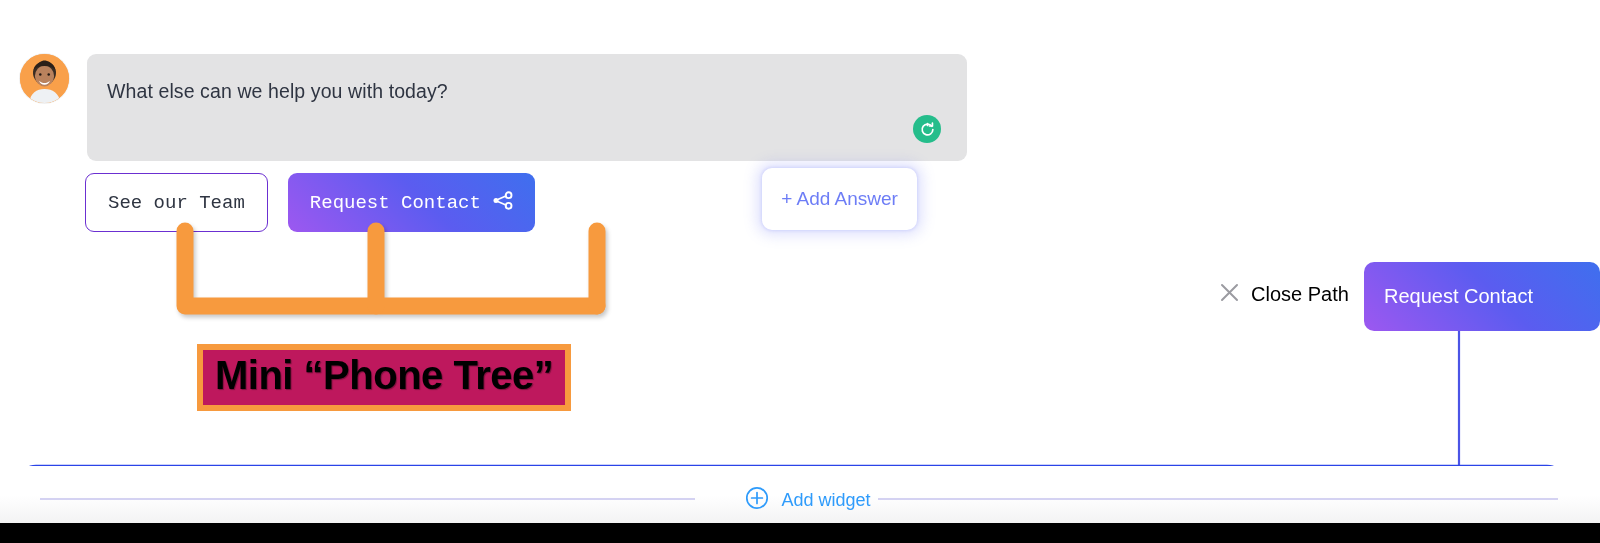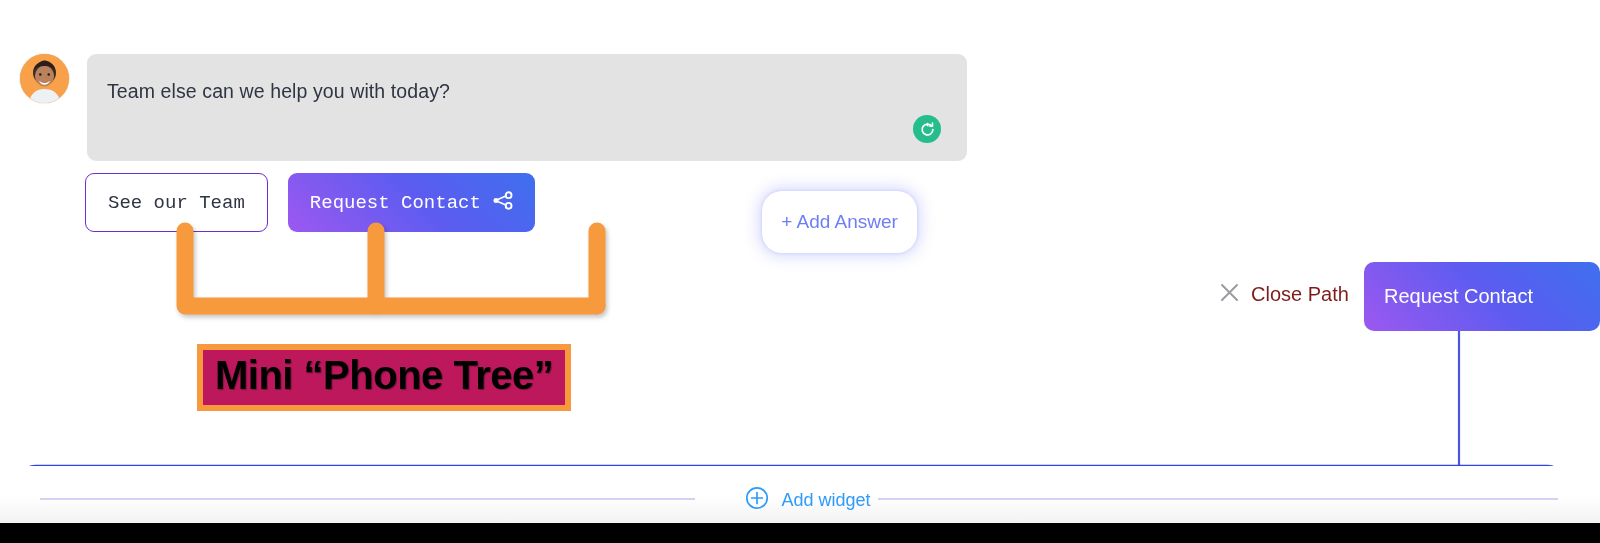--- a/index.html
+++ b/index.html
@@ -105,31 +105,30 @@
   .ans-primary .share-ico { display: block; margin-top: 1px; }
 
   .add-answer {
     position: absolute;
     left: 762px;
     top: 168px;
     width: 155px;
     height: 62px;
     box-sizing: border-box;
     background: #ffffff;
-    border-radius: 20px;
+    border-radius: 10px;
     display: flex;
     align-items: center;
     justify-content: center;
     color: #6d7df6;
     font-size: 19px;
     cursor: pointer;
     box-shadow: 0 0 14px 5px rgba(110,120,246,0.22),
                 0 0 3px 1px rgba(110,120,246,0.18);
     white-space: nowrap;
-    margin-top: 23px;
   }
 
   
   .bracket {
     position: absolute;
     left: 176px;
     top: 226px;
     width: 430px;
     height: 100px;
     pointer-events: none;
@@ -159,21 +158,21 @@
     left: 1220px;
     top: 283px;
     display: flex;
     align-items: center;
     gap: 12px;
     cursor: pointer;
   }
   .close-path .x-ico { display: block; }
   .close-path-label {
     font-size: 20px;
-    color: #7f1d1d;
+    color: #000000;
     white-space: nowrap;
   }
   .path-chip {
     position: absolute;
     left: 1364px;
     top: 262px;
     width: 236px;
     height: 69px;
     box-sizing: border-box;
     border-radius: 10px;
@@ -253,21 +252,21 @@
       <path d="M9 49c1.5-10 7.5-14 15.5-14S39 39 40.5 49z" fill="#eef1f4"></path>
       <ellipse cx="24.5" cy="22" rx="9.6" ry="10.4" fill="#b9825d"></ellipse>
       <path d="M13.5 16c2-7 8.5-9.5 11-9.5S33.8 8.5 35.5 16c-2.4-2.6-6-4-11-4s-8.6 1.4-11 4z" fill="#2b2019"></path>
       <path d="M19 26.8c1.8 1.6 3.6 2.3 5.5 2.3s3.7-.7 5.5-2.3c-1 2.6-3 3.9-5.5 3.9s-4.5-1.3-5.5-3.9z" fill="#ffffff"></path>
       <circle cx="20.3" cy="20.6" r="1.25" fill="#241a14"></circle>
       <circle cx="28.7" cy="20.6" r="1.25" fill="#241a14"></circle>
     </svg>
   </div>
 
   <div class="bubble">
-    <div class="bubble-text">Team else can we help you with today?</div>
+    <div class="bubble-text">What else can we help you with today?</div>
     <div class="refresh-btn">
       <svg width="17" height="17" viewBox="0 0 20 20">
         <path d="M10 3.2v2.1" stroke="#ffffff" stroke-width="2" stroke-linecap="round" fill="none"></path>
         <path d="M15.1 6.3A6.3 6.3 0 1 0 16.3 10" stroke="#ffffff" stroke-width="2" stroke-linecap="round" fill="none"></path>
         <path d="M12.4 5.9h3.4V2.6" stroke="#ffffff" stroke-width="2" stroke-linecap="round" stroke-linejoin="round" fill="none"></path>
       </svg>
     </div>
   </div>
 
   <div class="answers">

